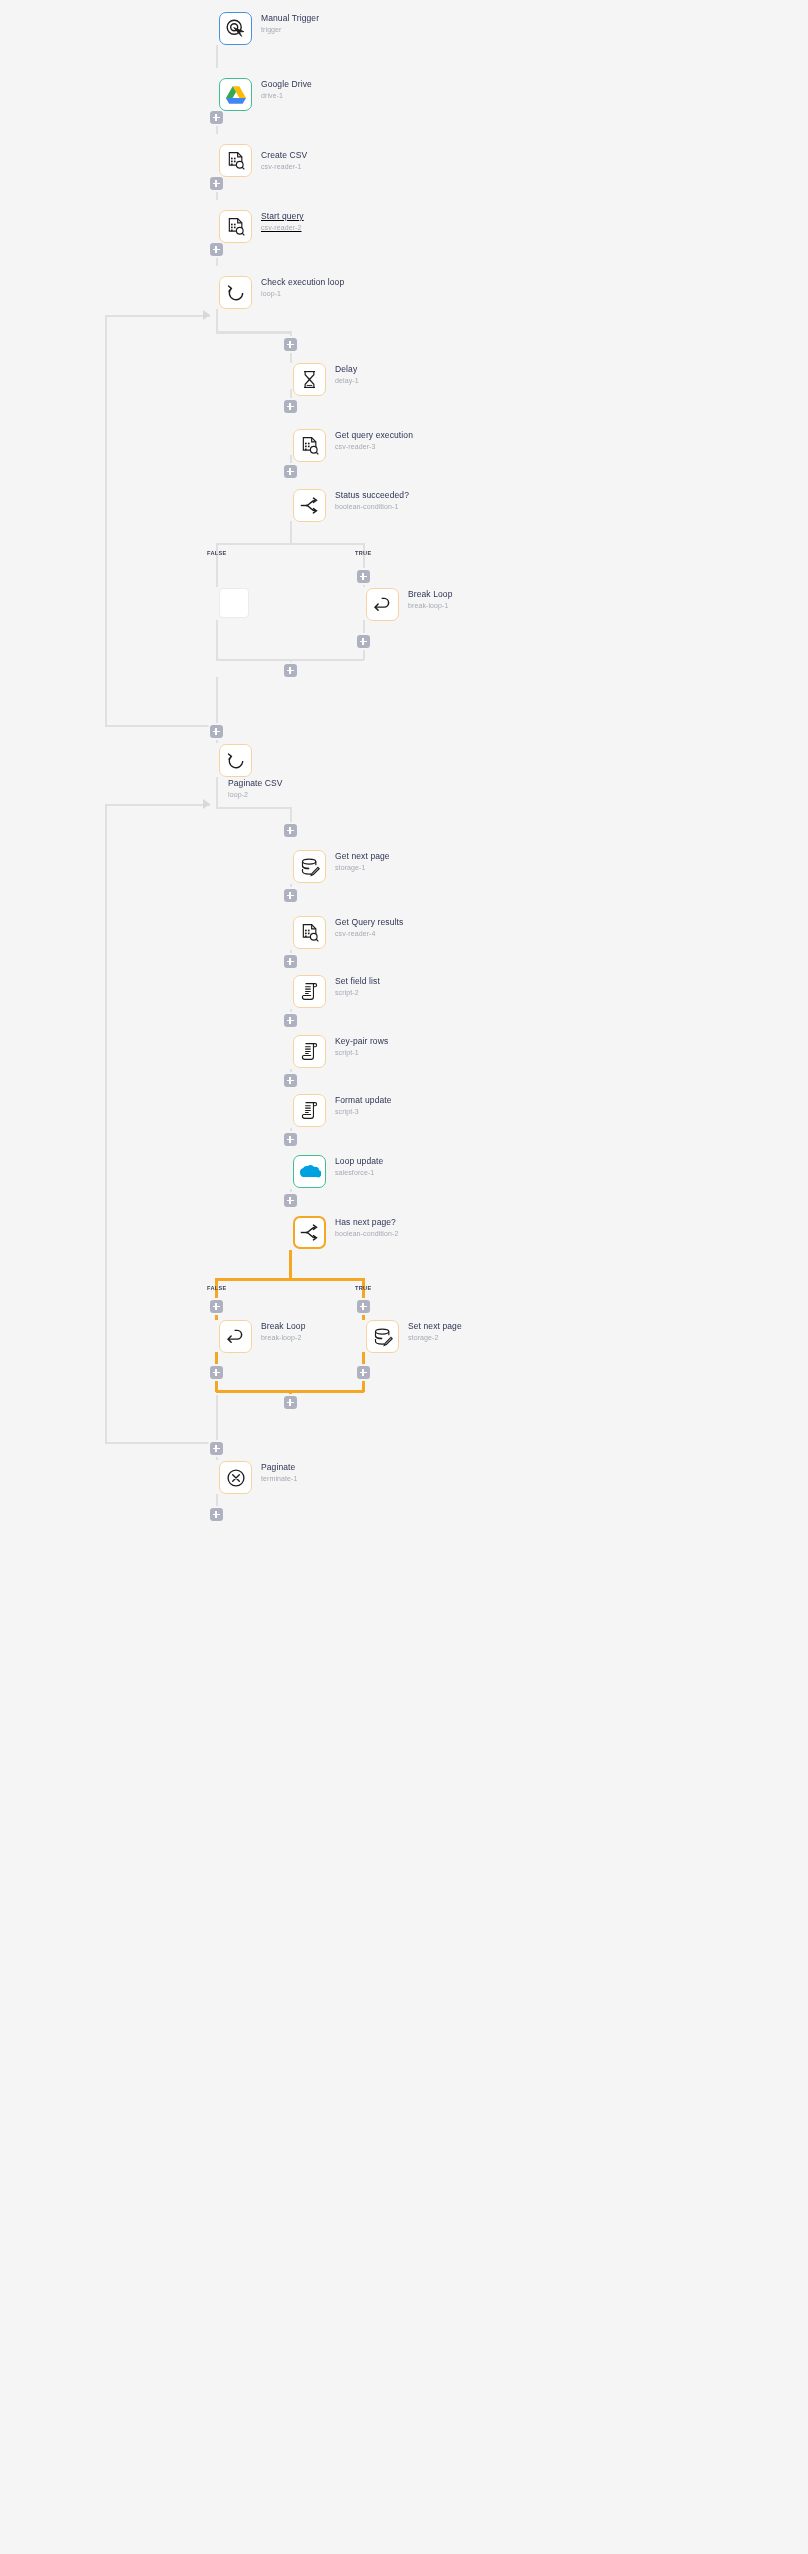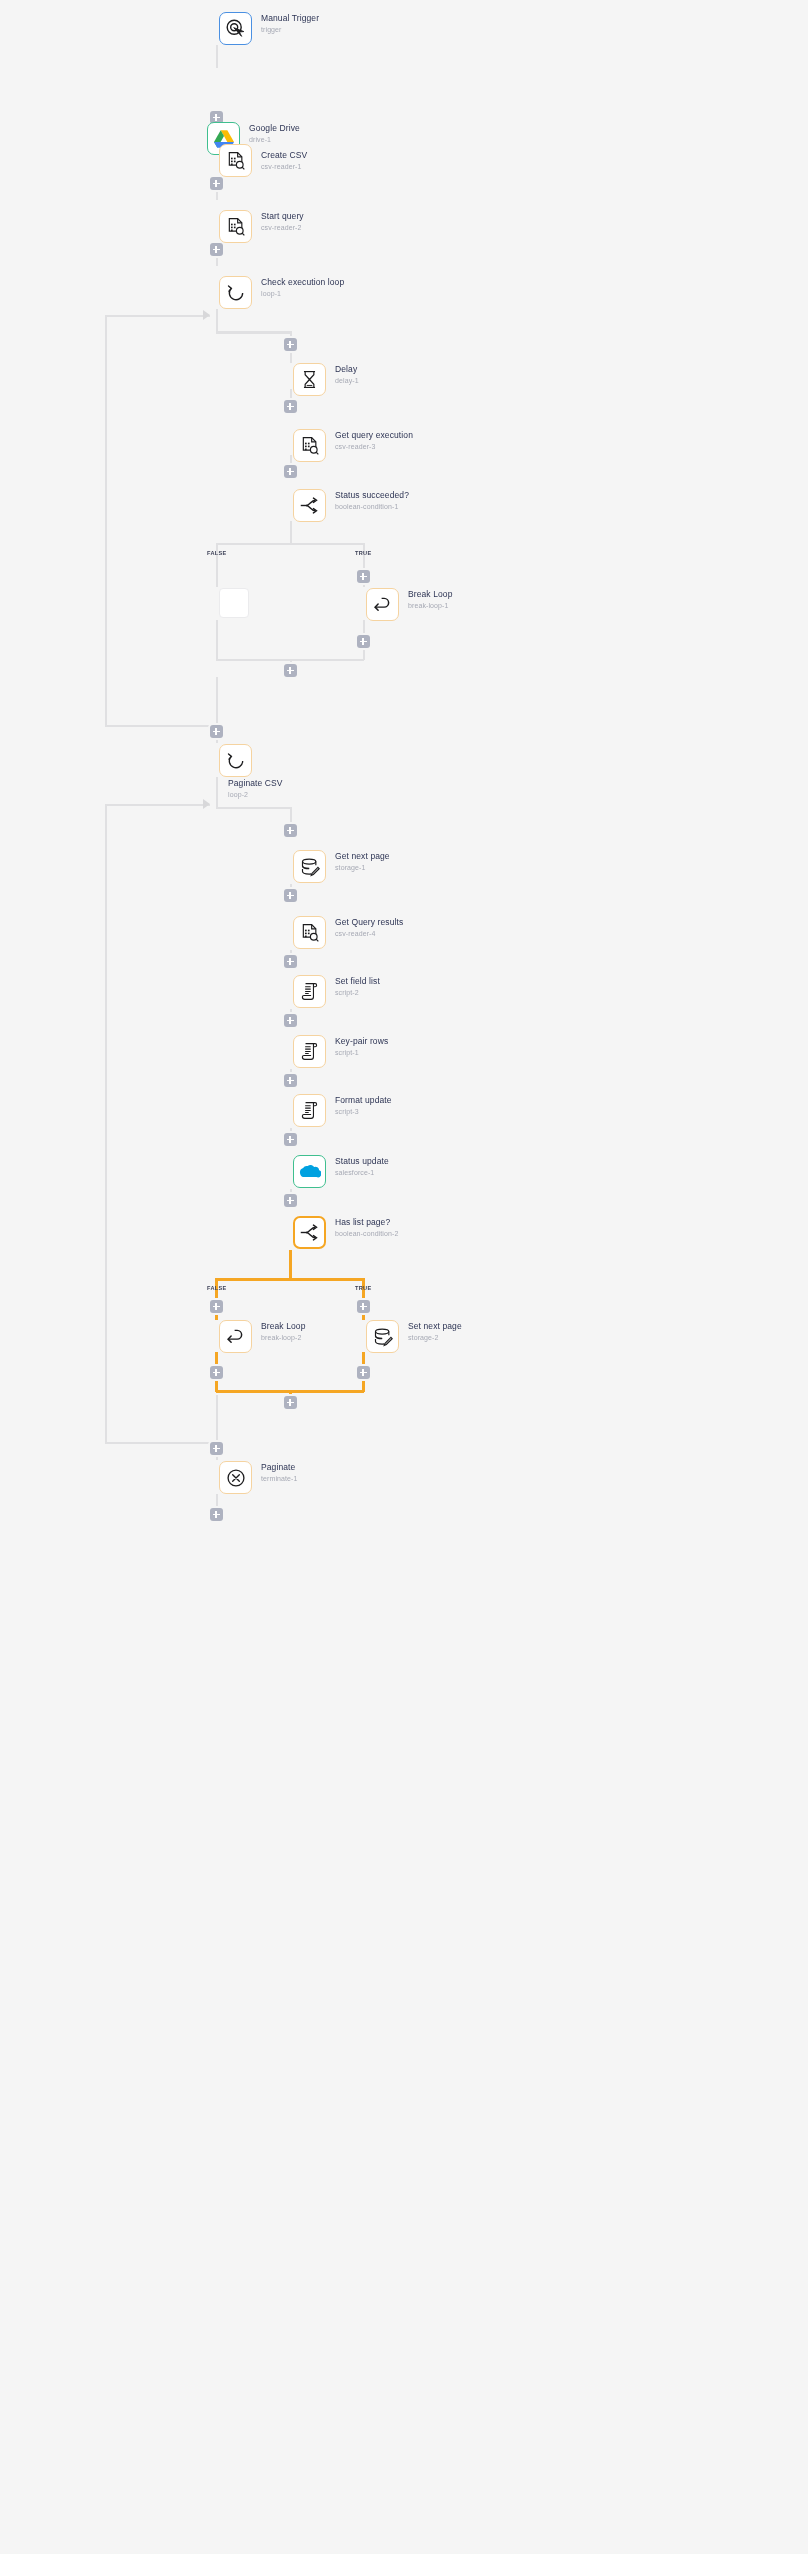--- a/index.html
+++ b/index.html
@@ -163,21 +163,21 @@
           <path d="M10 11 L19 21 L16.5 16 L21.5 15.5 Z" fill="#1d1d1f" stroke="#1d1d1f" stroke-width="1"></path>
         </svg>
       </span>
     </div>
     <div class="node-label">
       <div class="node-title">Manual Trigger</div>
       <div class="node-sub">trigger</div>
     </div>
   </div>
 
-  <div class="node" style="left:187px;top:78px;margin-top:44px;">
+  <div class="node" style="left:199px;top:78px;">
     <div class="node-box green">
       <span>
         <svg width="20" height="18" viewBox="0 0 48 42">
           <path d="M16 0 L32 0 L48 28 L32 28 Z" fill="#fbbc04"></path>
           <path d="M16 0 L0 28 L8 42 L24 14 Z" fill="#34a853"></path>
           <path d="M0 28 L8 42 L40 42 L48 28 Z" fill="#4285f4"></path>
         </svg>
       </span>
     </div>
     <div class="node-label">
@@ -201,21 +201,21 @@
             <path d="M19.5 19.5 L22 22"></path>
         </svg>
       </span>
     </div>
     <div class="node-label">
       <div class="node-title">Create CSV</div>
       <div class="node-sub">csv-reader-1</div>
     </div>
   </div>
 
-  <div class="node" style="left:199px;top:210px;">
+  <div class="node" style="left:199px;top:210px;text-decoration:underline;">
     <div class="node-box amber">
       <span>
         <svg width="20" height="20" viewBox="0 0 24 24" fill="none" stroke="#1d1d1f" stroke-width="1.4">
           <path d="M4 2 H14 L19 7 V17 H4 Z"></path>
             <path d="M14 2 V7 H19"></path>
           <rect x="6" y="8" width="2" height="2" fill="#1d1d1f" stroke="none"></rect>
           <rect x="9.5" y="8" width="2" height="2" fill="#1d1d1f" stroke="none"></rect>
           <rect x="6" y="11.5" width="2" height="2" fill="#1d1d1f" stroke="none"></rect>
           <rect x="9.5" y="11.5" width="2" height="2" fill="#1d1d1f" stroke="none"></rect>
           <rect x="6" y="15" width="2" height="2" fill="#1d1d1f" stroke="none"></rect>
@@ -428,39 +428,39 @@
 
   <div class="node" style="left:273px;top:1155px;">
     <div class="node-box green">
       <span>
         <svg width="22" height="16" viewBox="0 0 48 34">
           <path d="M19 4 A9 9 0 0 1 33 6 A8 8 0 0 1 44 13 A8 8 0 0 1 38 28 H12 A10 10 0 0 1 9 8.5 A9 9 0 0 1 19 4 Z" fill="#00a1e0"></path>
         </svg>
       </span>
     </div>
     <div class="node-label">
-      <div class="node-title">Status update</div>
+      <div class="node-title">Loop update</div>
       <div class="node-sub">salesforce-1</div>
     </div>
   </div>
 
   <div class="node" style="left:273px;top:1216px;">
     <div class="node-box amber-strong">
       <span>
         <svg width="21" height="21" viewBox="0 0 24 24" fill="none" stroke="#1d1d1f" stroke-width="1.6">
           <path d="M2 12 H8"></path>
           <path d="M8 12 C13 12 13 6 19 6"></path>
           <path d="M8 12 C13 12 13 18 19 18"></path>
           <path d="M16.5 3.5 L20 6 L16.5 8.5" stroke-linecap="round"></path>
           <path d="M16.5 15.5 L20 18 L16.5 20.5" stroke-linecap="round"></path>
         </svg>
       </span>
     </div>
     <div class="node-label">
-      <div class="node-title">Has list page?</div>
+      <div class="node-title">Has next page?</div>
       <div class="node-sub">boolean-condition-2</div>
     </div>
   </div>
 
   <div class="node" style="left:199px;top:1320px;">
     <div class="node-box amber">
       <span>
         <svg width="21" height="21" viewBox="0 0 24 24" fill="none" stroke="#1d1d1f" stroke-width="1.7">
           <path d="M4 15 H14 A5 5 0 0 0 14 5 H11"></path>
           <path d="M7 11.5 L3.5 15 L7 18.5" stroke-linecap="round"></path>

